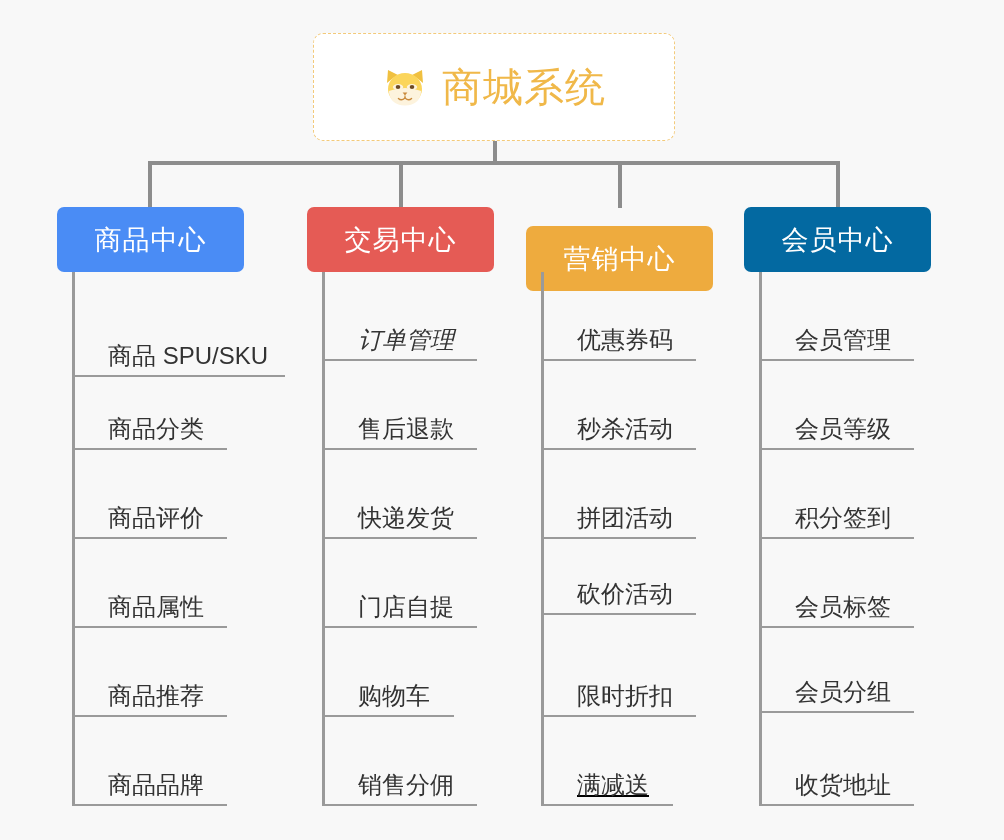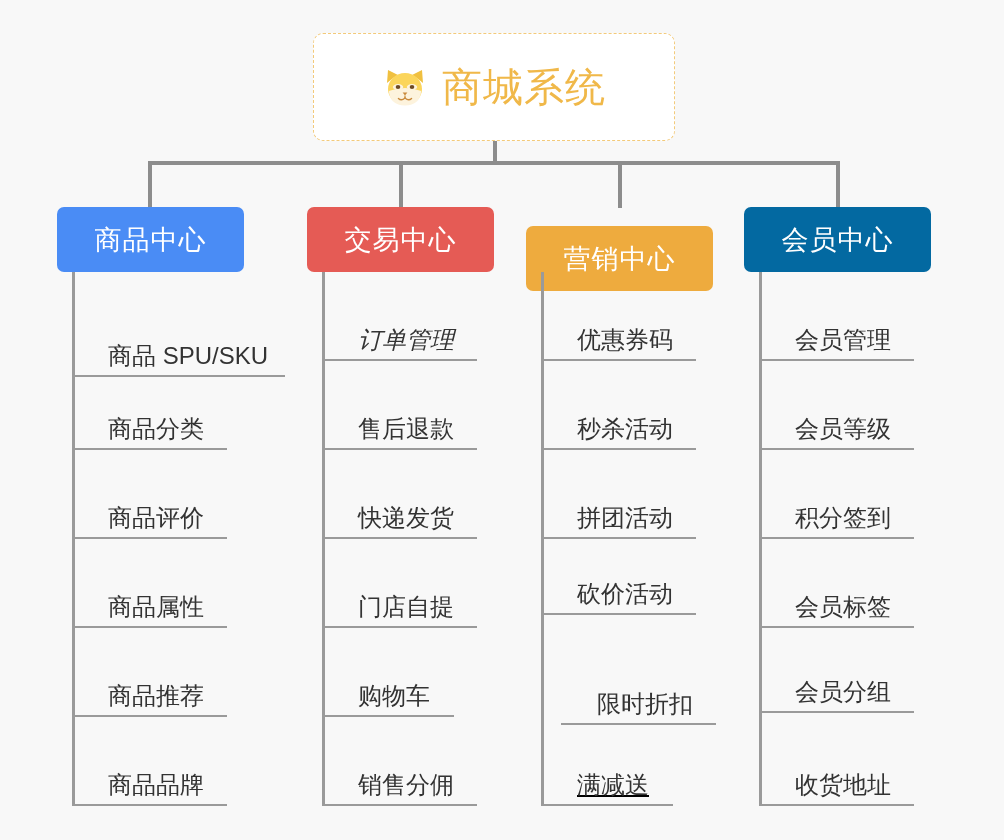--- a/index.html
+++ b/index.html
@@ -200,21 +200,21 @@
       </div>
     <div class="leaf-item" style="top:89px;  width:155px;">
         <span class="leaf-label">秒杀活动</span>
       </div>
     <div class="leaf-item" style="top:178px; width:155px;">
         <span class="leaf-label">拼团活动</span>
       </div>
     <div class="leaf-item" style="top:254px; width:155px;">
         <span class="leaf-label">砍价活动</span>
       </div>
-    <div class="leaf-item" style="top:364px; width:155px;margin-left:20px;">
+    <div class="leaf-item" style="top:356px; width:155px;">
         <span class="leaf-label">限时折扣</span>
       </div>
     <div class="leaf-item" style="top:445px; width:132px;text-decoration:underline;">
         <span class="leaf-label">满减送</span>
       </div>
   </div>
 
   <div class="leaf-col" style="left:759px;">
     <div class="spine" style="height:534px;"></div>
     <div class="leaf-item" style="top:0px;   width:155px;">

